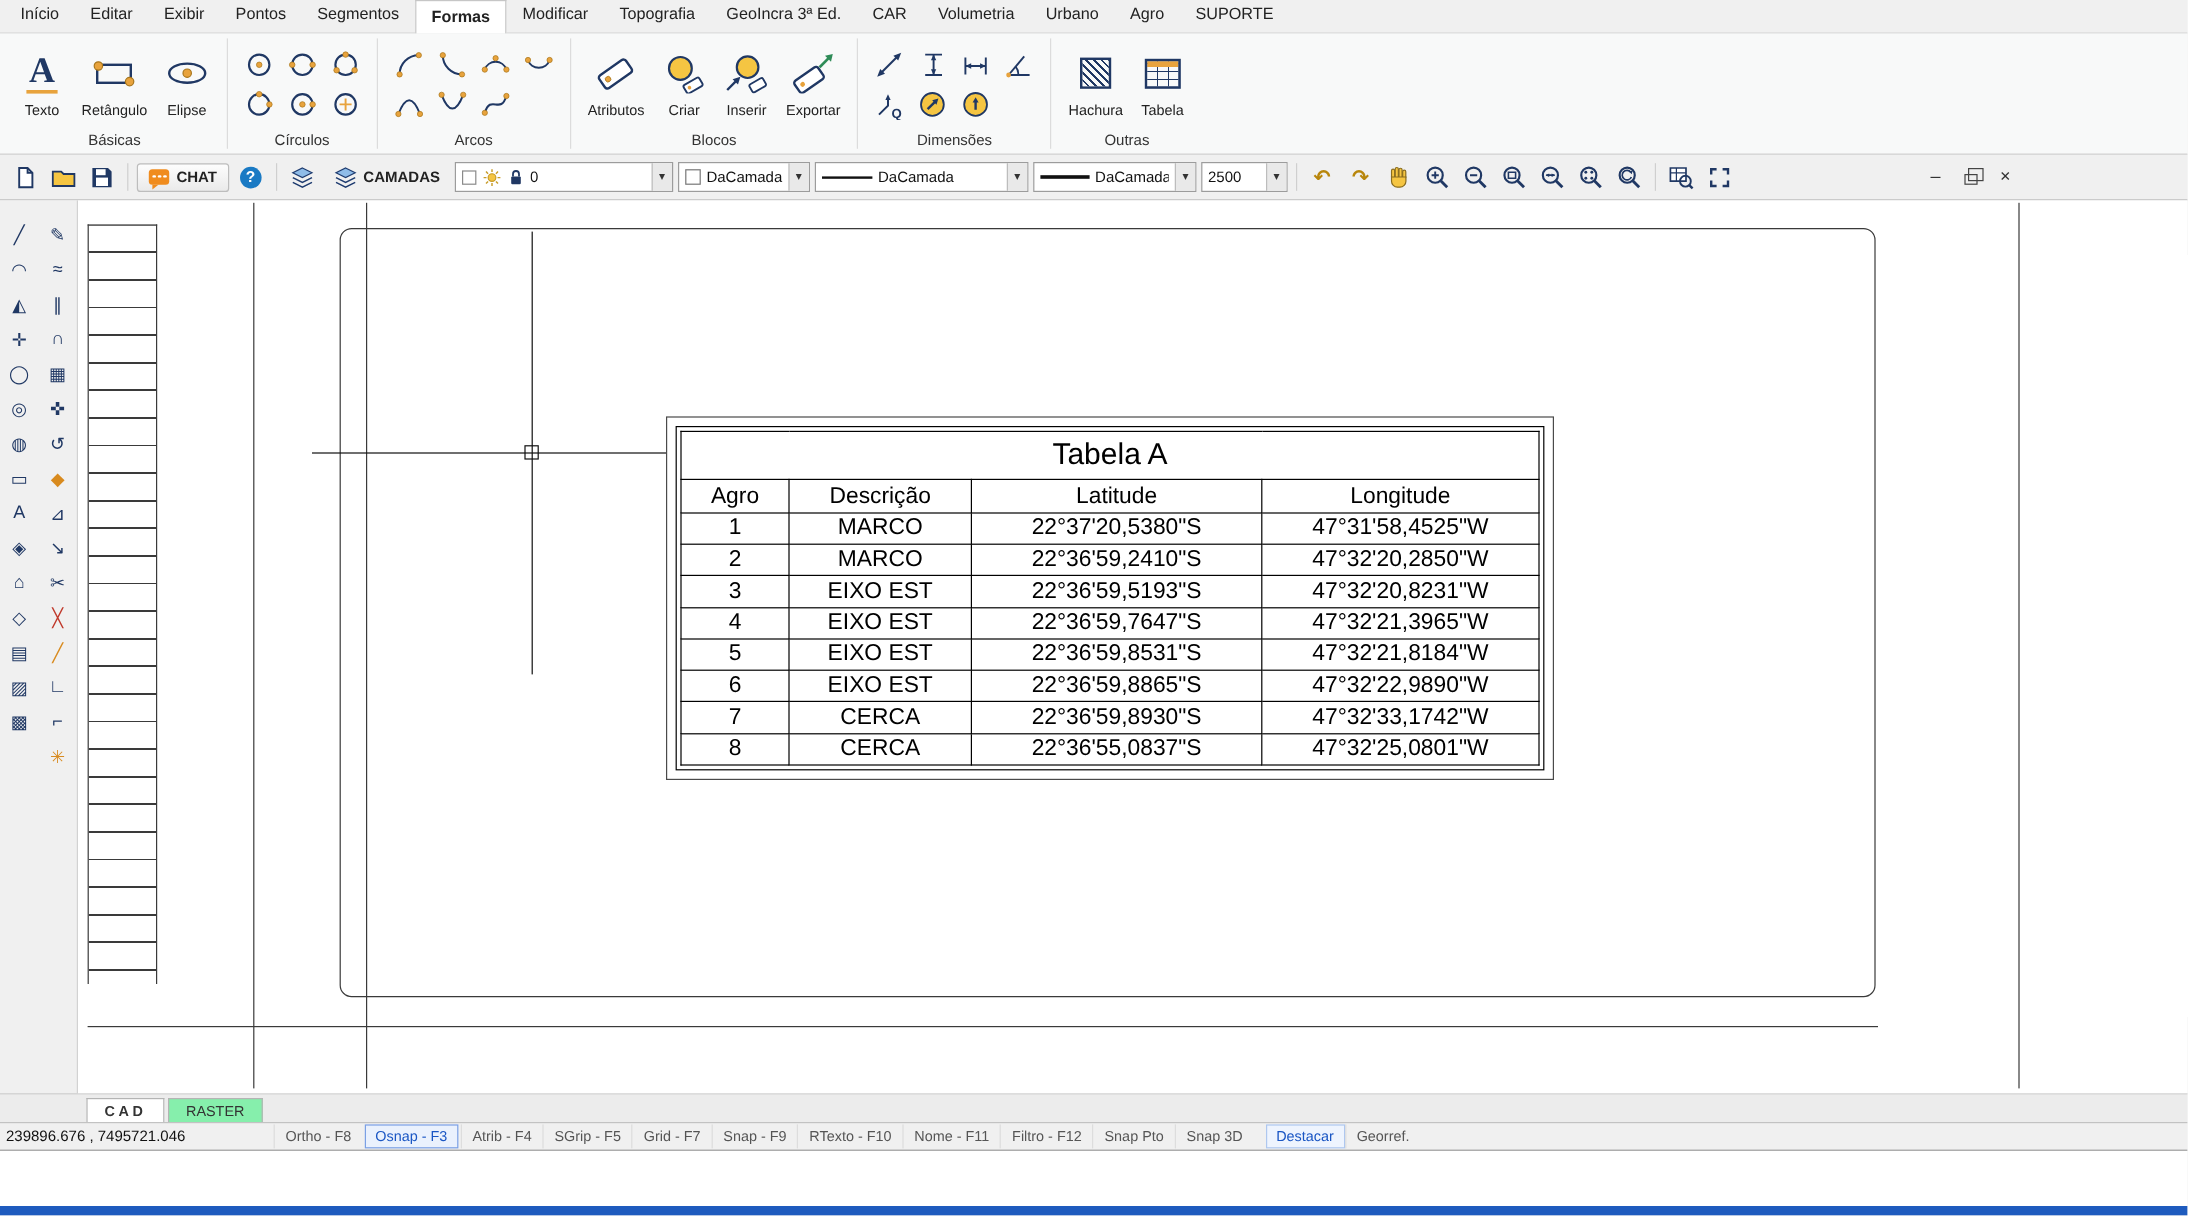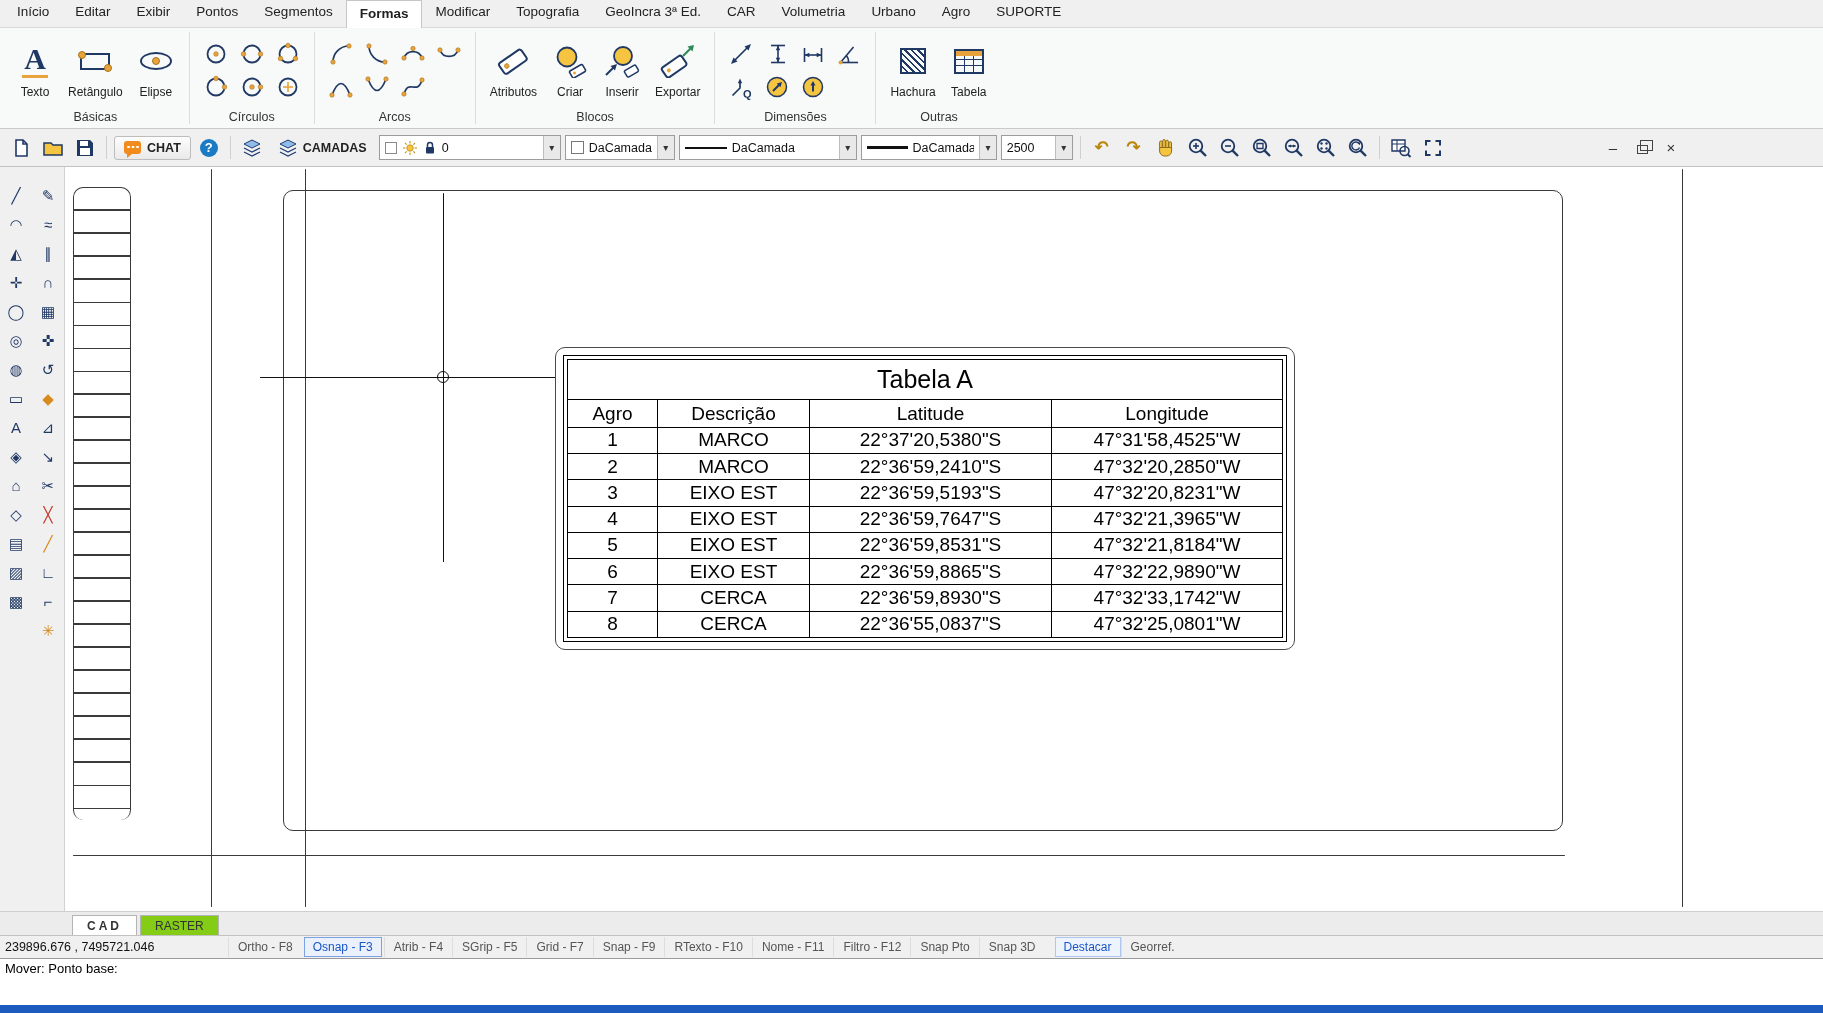--- a/index.html
+++ b/index.html
@@ -58,40 +58,40 @@
 .restore-glyph {width:11px; height:9px; border:1.5px solid #444; position:relative; display:inline-block; background:#f0f0f0; margin-top:4px;}
 .restore-glyph::before {content:""; position:absolute; left:2.5px; top:-6px; width:11px; height:9px; border:1.5px solid #444;}
 
 
 .workspace {flex:1; display:flex; min-height:0;}
 .left-toolbar {width:65px; background:#f0f0f0; border-right:1px solid #d2d2d2; padding-top:16px; display:grid; grid-template-columns:26px 26px; gap:4px 6px; justify-content:center; align-content:start;}
 .lt-icon {width:26px; height:25px; display:flex; align-items:center; justify-content:center; font-size:15px; color:#203864;}
 .lt-orange {color:#d88a1e;}
 .lt-red {color:#c0392b;}
 .canvas {flex:1; position:relative; background:#fff; overflow:hidden;}
-.abs {position:absolute;border-radius:10px;}
+.abs {position:absolute;}
 .sheet {left:218px; top:23px; width:1280px; height:641px; border:1.5px solid #3a3a3a; border-radius:10px;}
 .col-strip {left:8px; top:20px; width:58px; height:633px; border-left:1.5px solid #3a3a3a; border-right:1.5px solid #3a3a3a; border-top:1.5px solid #3a3a3a; background:repeating-linear-gradient(to bottom, transparent 0 21.5px, #3a3a3a 21.5px 23px);}
 .vline {width:1px; background:#3a3a3a;}
 .hline {height:1px; background:#3a3a3a;}
 .ch-line {background:#111;}
 .pickbox {width:12px; height:12px; border:1.2px solid #111; background:transparent; z-index:3;}
 
 
 .cad-table-wrap {left:490px; top:180px; width:740px; height:303px; border:1px solid #4a4a4a; background:#fff; padding:7px; z-index:2;}
 .cad-table-outer {border:1px solid #000; height:100%; padding:3px;}
 table.cad-table {border-collapse:collapse; width:100%; height:100%; table-layout:fixed;}
 .cad-table td {border:1px solid #000; text-align:center; font-size:19px; color:#000; padding:0; white-space:nowrap; overflow:hidden;}
 .cad-table .title-row td {font-size:25px; height:40px;}
 .cad-table .head-row td {height:27px;}
 .cad-table .data-row td {height:26px;}
 
 
 .doc-tabs {height:24px; background:#ececec; display:flex; align-items:flex-end; padding-left:72px; gap:3px; border-top:1px solid #cfcfcf;}
-.doc-tab {padding:3px 14px 2px; font-size:12px; color:#333; background:#84cc16; border:1px solid #b4b4b4; border-bottom:none;}
+.doc-tab {padding:3px 14px 2px; font-size:12px; color:#333; background:#86efac; border:1px solid #b4b4b4; border-bottom:none;}
 .doc-tab.active {background:#fff; font-weight:bold; letter-spacing:3px;}
 .statusbar {height:23px; background:#f0f0f0; border-top:1px solid #c2c2c2; display:flex; align-items:center; font-size:12px; color:#555;}
 .coords {width:228px; padding-left:5px; color:#111; font-size:12.5px;}
 .toggle {padding:3px 9px; border-left:1px solid #ddd; white-space:nowrap;}
 .toggle.active {color:#1a56c4; border:1px solid #7ba0e4; background:#eaf1fd; padding:2px 8px; margin:0 2px;}
 .toggle.active2 {color:#1a56c4; border:1px solid #aec7ef; background:#eef4fe; padding:2px 8px; margin-left:10px;}
 .command {height:47px; background:#fff; border-top:1px solid #9a9a9a; padding:2px 5px; font-size:13px; color:#000;}
 .cmd-line {height:15px; line-height:15px;}
 .cmd-line.bold {font-weight:bold;}
 .taskbar {height:8px; background:#1e5bbe;}
@@ -708,18 +708,17 @@
     <div class="toggle">RTexto - F10</div>
     <div class="toggle">Nome - F11</div>
     <div class="toggle">Filtro - F12</div>
     <div class="toggle">Snap Pto</div>
     <div class="toggle">Snap 3D</div>
     <div class="toggle active2">Destacar</div>
     <div class="toggle">Georref.</div>
   </div>
 
   <div class="command">
-    <div class="cmd-line">Mover: Ponto base:</div>
   </div>
 
   <div class="taskbar"></div>
 
 </div>
 
 </body></html>

